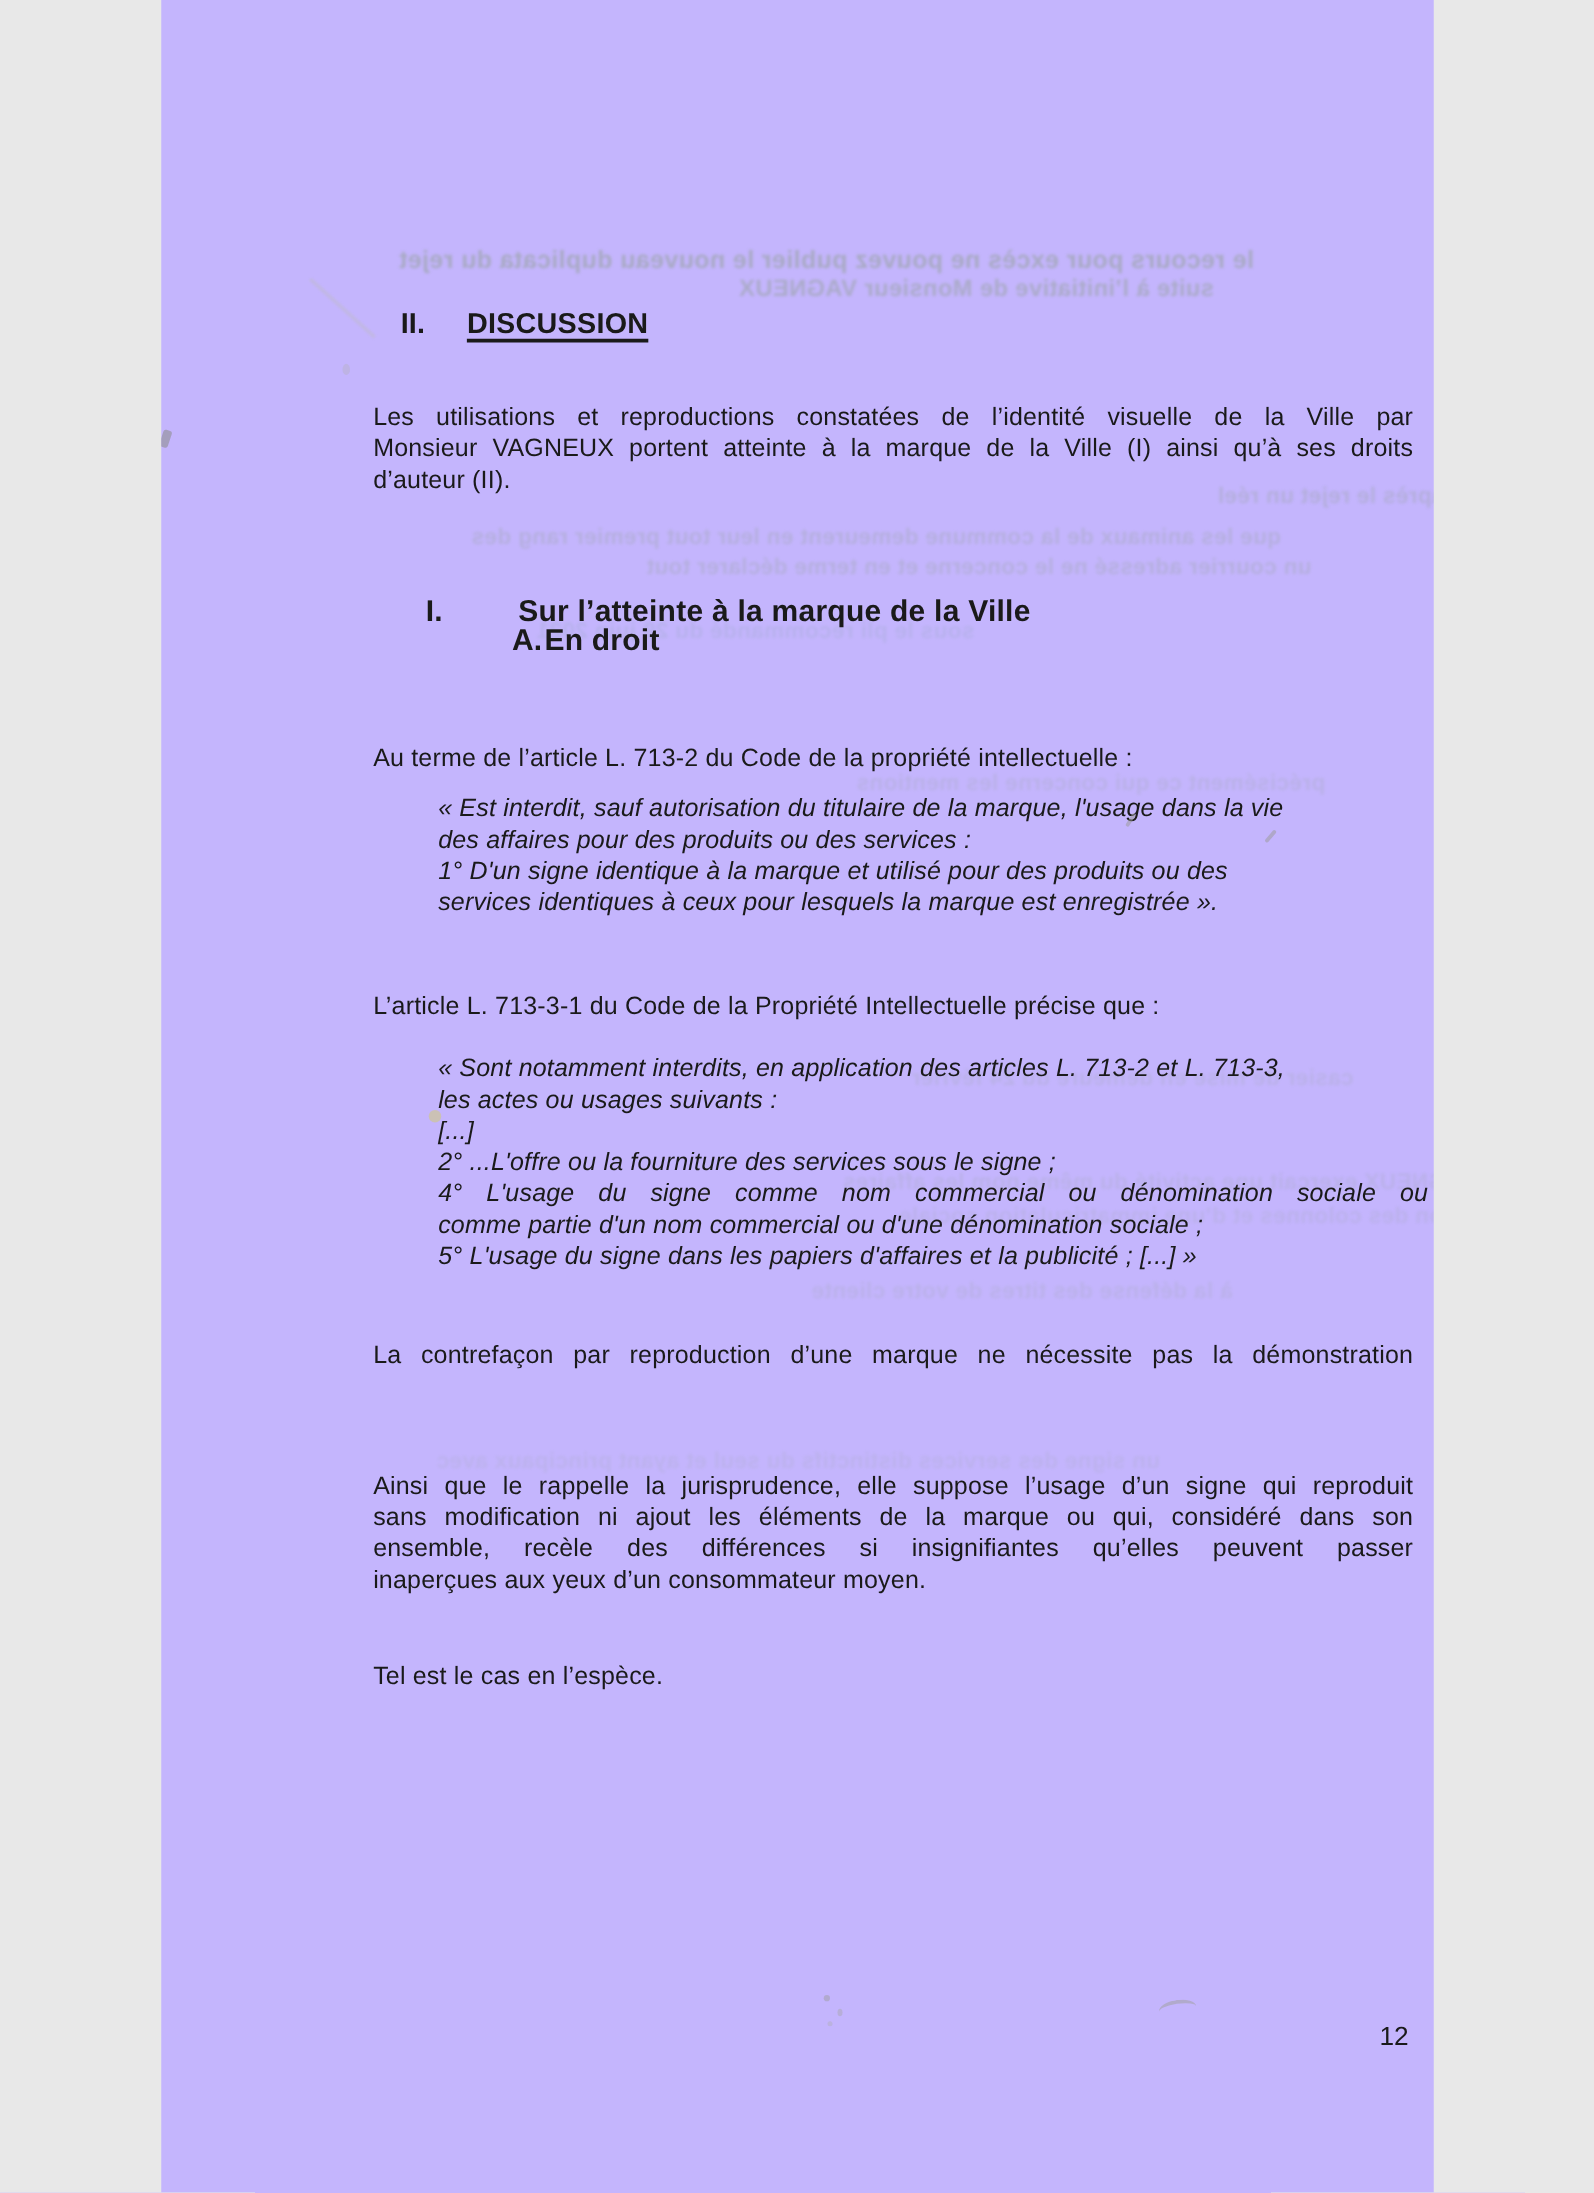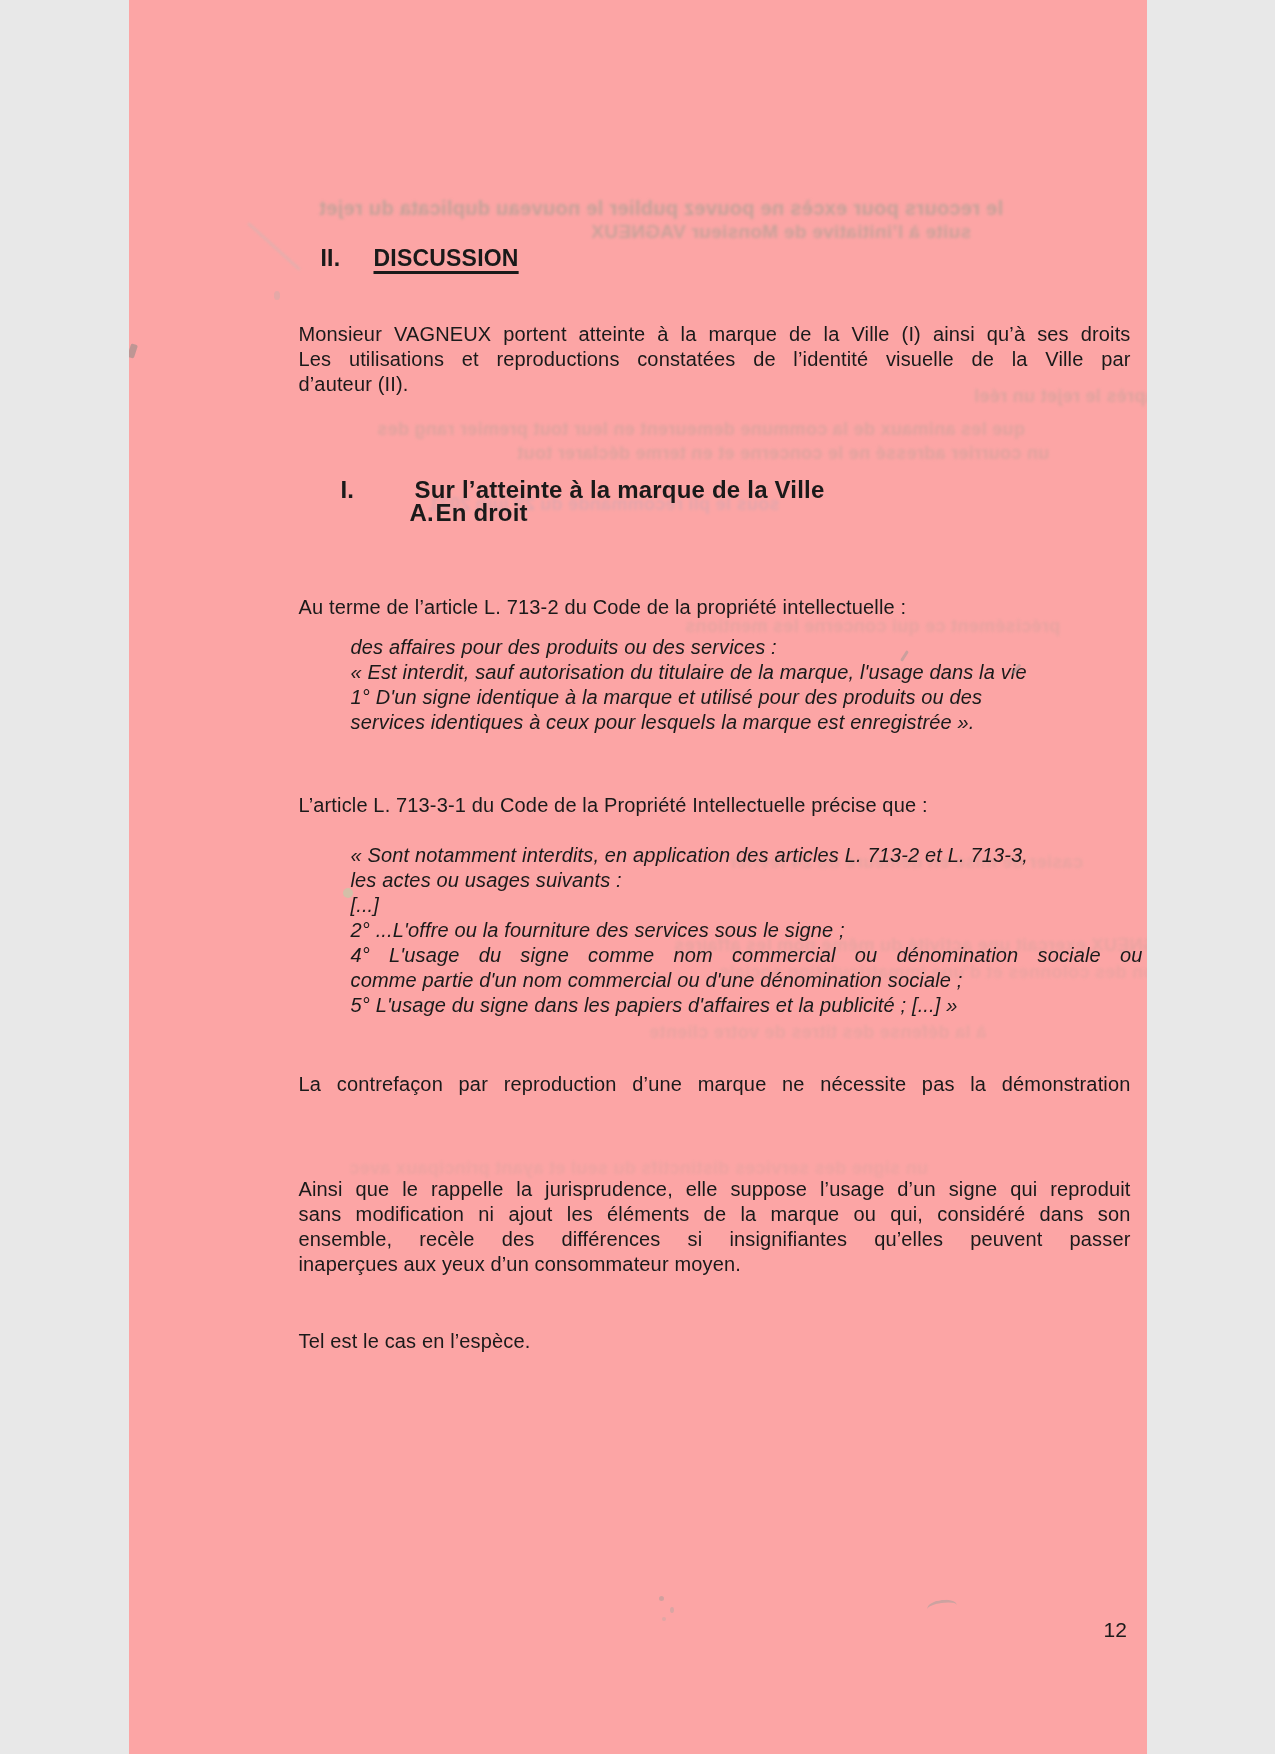--- a/index.html
+++ b/index.html
@@ -1,19 +1,19 @@
 <!DOCTYPE html>
 <html><head>
 <meta charset="utf-8">
 <style>
   html,body{margin:0;padding:0;background:#e8e8e8;}
   .page{
     position:relative;
     width:1018px;height:1754px;
-    background:#fca5a5;
+    background:#c4b5fd;
     font-family:"Liberation Sans","DejaVu Sans",sans-serif;
     color:#1a1a1a;
     overflow:hidden;
     margin:0 auto;
   }
   .abs{position:absolute;}
   .body-text{font-size:20px;line-height:25px;letter-spacing:0.15px;}
   .jline{text-align:justify;text-align-last:justify;}
   .lastline{text-align:left;}
   .quote{font-style:italic;}
@@ -58,38 +58,38 @@
   <div class="abs bleed" style="left:545px;top:935px;opacity:.16;font-size:18px;">VAGNEUX exerçait une activité du même nom les affaires</div>
   <div class="abs bleed" style="left:590px;top:962px;opacity:.14;font-size:18px;">raison des colonnes et d’une immatriculation sociale</div>
   <div class="abs bleed" style="left:520px;top:1022px;opacity:.16;font-size:18px;">à la défense des titres de votre cliente</div>
   <div class="abs bleed" style="left:220px;top:1158px;opacity:.13;font-size:18px;">un signe des services distinctifs du seul et ayant principaux avec</div>
 
   <div class="abs h-main" style="left:192px;top:245px;">
     <span class="h-num" style="width:53px;">II.</span><span class="uline">DISCUSSION</span>
   </div>
 
   <div class="abs body-text" style="left:170px;top:322px;width:832px;">
+    <div class="jline">Les utilisations et reproductions constatées de l’identité visuelle de la Ville par</div>
     <div class="jline">Monsieur VAGNEUX portent atteinte à la marque de la Ville (I) ainsi qu’à ses droits</div>
-    <div class="jline">Les utilisations et reproductions constatées de l’identité visuelle de la Ville par</div>
     <div class="lastline">d’auteur (II).</div>
   </div>
 
   <div class="abs h-sub" style="left:212px;top:476px;">
     <span class="h-num" style="width:74px;">I.</span><span>Sur l’atteinte à la marque de la Ville</span>
   </div>
 
   <div class="abs h-sub" style="left:281px;top:499px;">
     <span class="h-num" style="width:26px;">A.</span><span>En droit</span>
   </div>
 
   <div class="abs body-text" style="left:170px;top:595px;width:832px;">Au terme de l’article L. 713-2 du Code de la propriété intellectuelle :</div>
 
   <div class="abs body-text quote" style="left:222px;top:635px;width:792px;">
+    <div>« Est interdit, sauf autorisation du titulaire de la marque, l'usage dans la vie</div>
     <div>des affaires pour des produits ou des services :</div>
-    <div>« Est interdit, sauf autorisation du titulaire de la marque, l'usage dans la vie</div>
     <div>1° D'un signe identique à la marque et utilisé pour des produits ou des</div>
     <div>services identiques à ceux pour lesquels la marque est enregistrée ».</div>
   </div>
 
   <div class="abs body-text" style="left:170px;top:793px;width:832px;">L’article L. 713-3-1 du Code de la Propriété Intellectuelle précise que :</div>
 
   <div class="abs body-text quote" style="left:222px;top:843px;width:792px;">
     <div>« Sont notamment interdits, en application des articles L. 713-2 et L. 713-3,</div>
     <div>les actes ou usages suivants :</div>
     <div>[...]</div>

